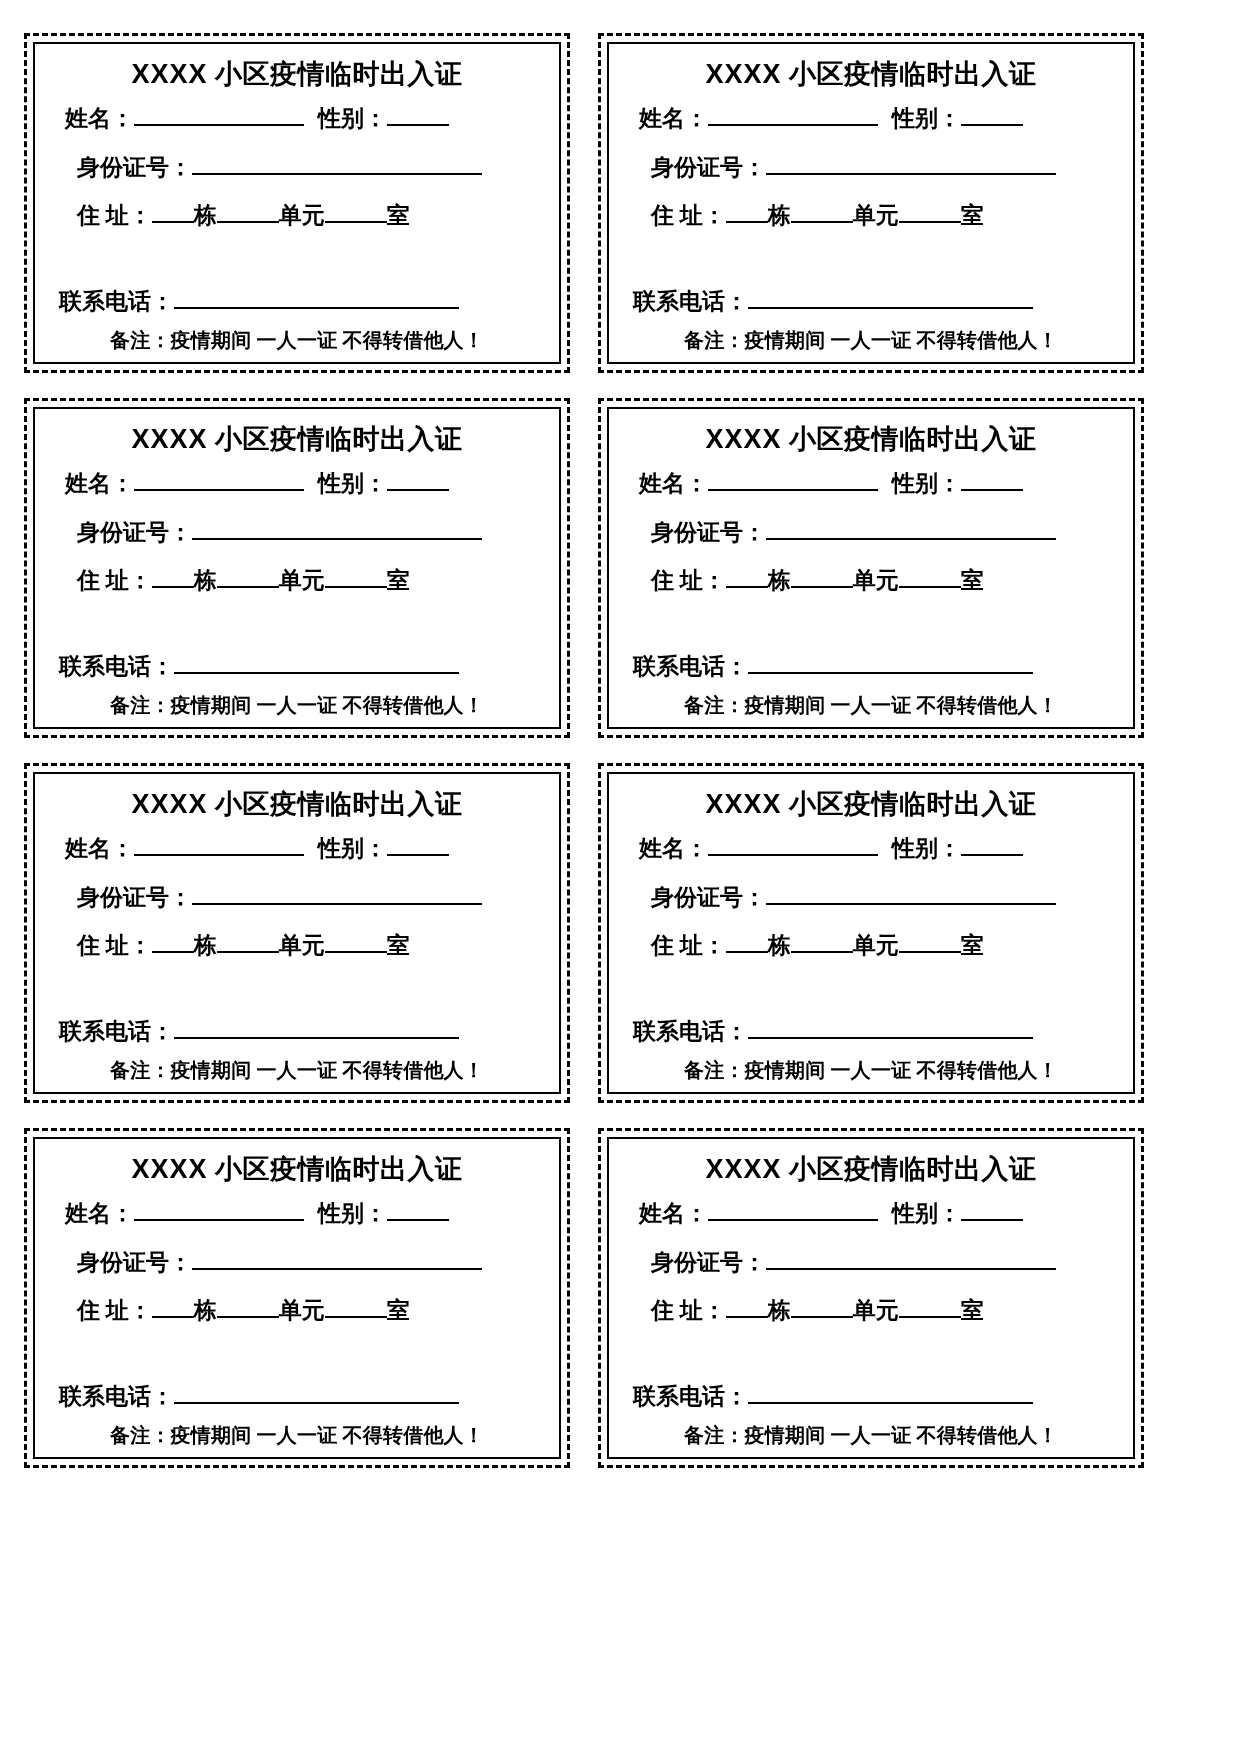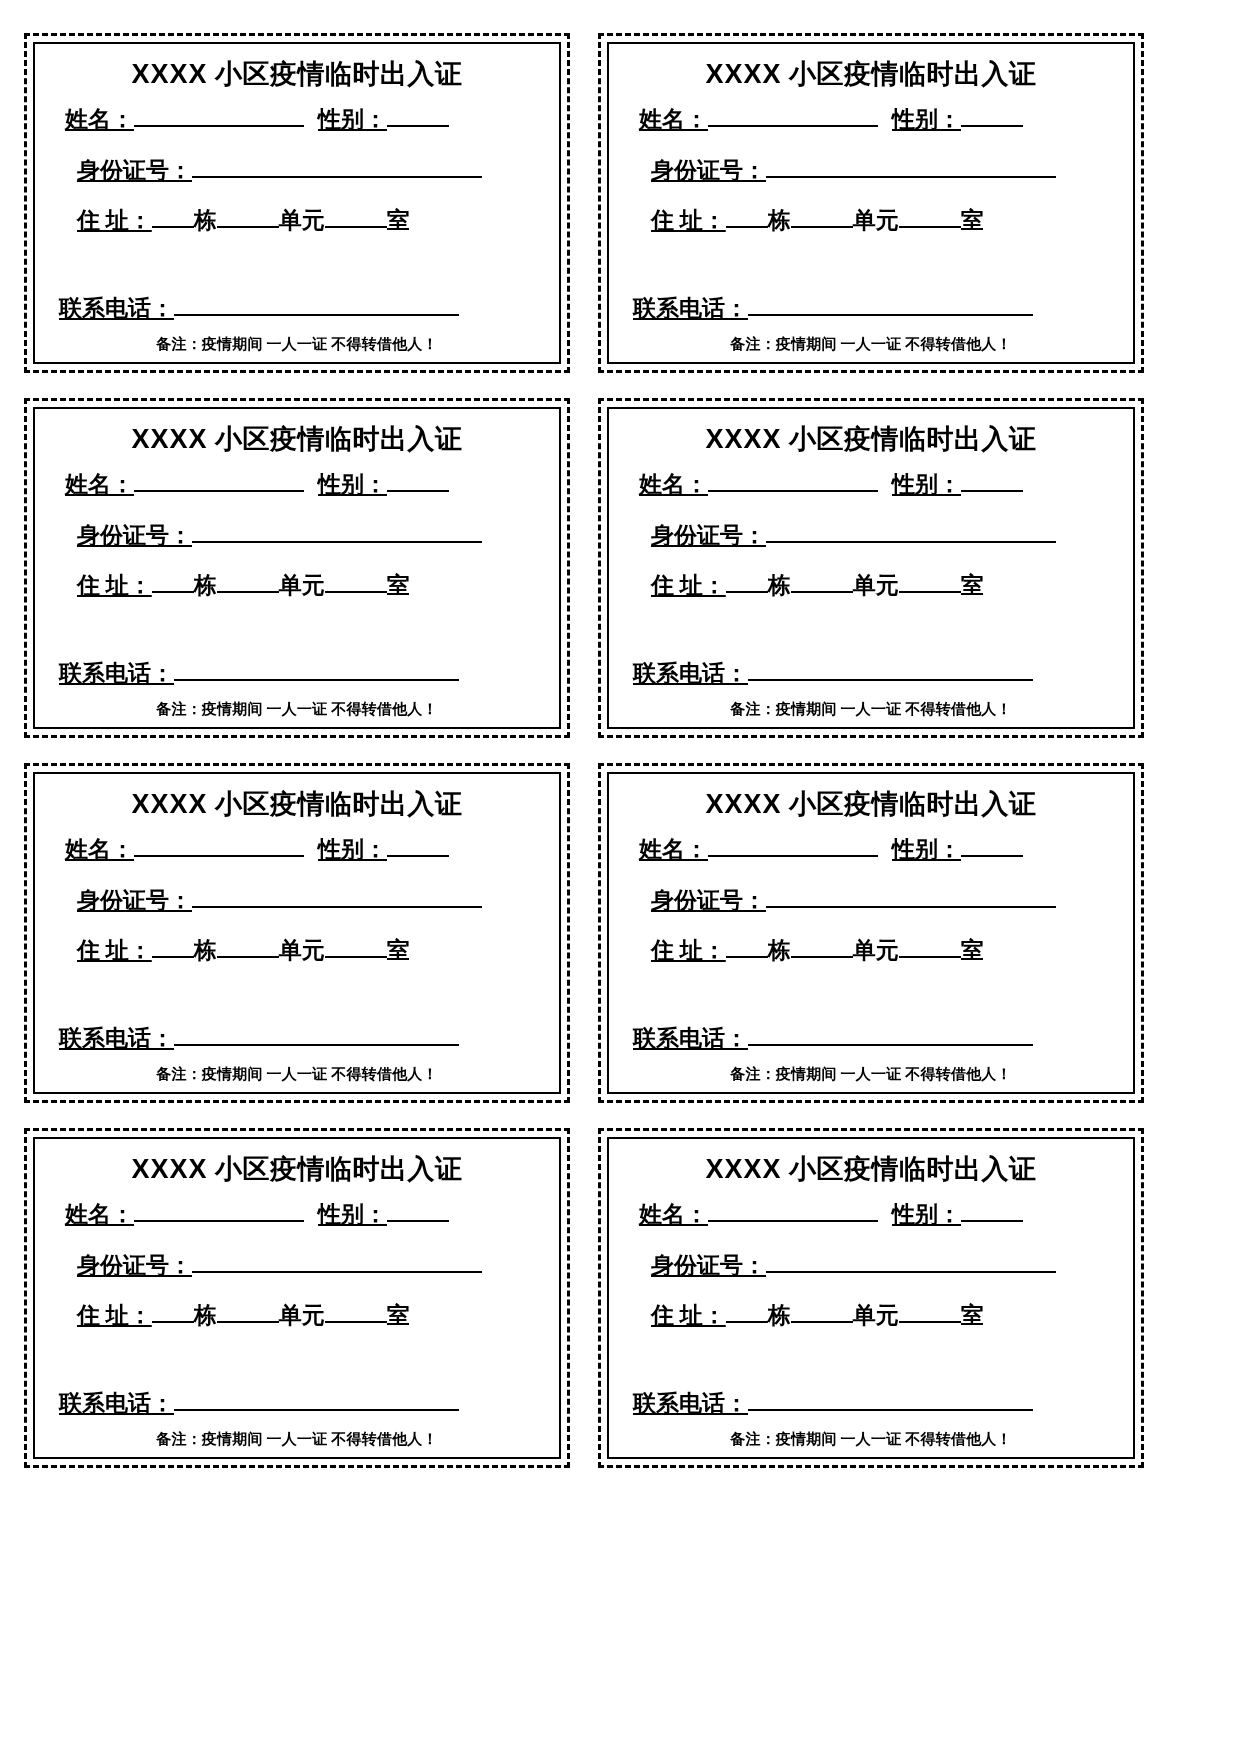--- a/index.html
+++ b/index.html
@@ -73,21 +73,20 @@
   .row {
     display: flex;
     align-items: baseline;
     font-size: 23px;
     font-weight: bold;
     white-space: nowrap;
     line-height: 1.1;
   }
   .row .lbl {
     font-weight: bold;
-    text-decoration: underline;
   }
   .row.name .lbl {
     padding-left: 12px;
   }
   .row.id .lbl {
     padding-left: 24px;
   }
   .row.addr .lbl {
     padding-left: 24px;
     letter-spacing: 0;
@@ -104,21 +103,21 @@
   .ul-name { width: 170px; margin-right: 2px; }
   .ul-sex { width: 62px; }
   .ul-id { width: 290px; }
   .ul-tel { width: 285px; }
   .ul-bldg { width: 42px; }
   .ul-unit { width: 62px; }
   .ul-room { width: 62px; }
   .seg { font-weight: bold; }
   .note {
     text-align: center;
-    font-size: 15px;
+    font-size: 20px;
     font-weight: bold;
     letter-spacing: 0.2px;
     white-space: nowrap;
     padding-bottom: 2px;
   }
 </style>
 </head>
 <body>
 
 <div class="page">

